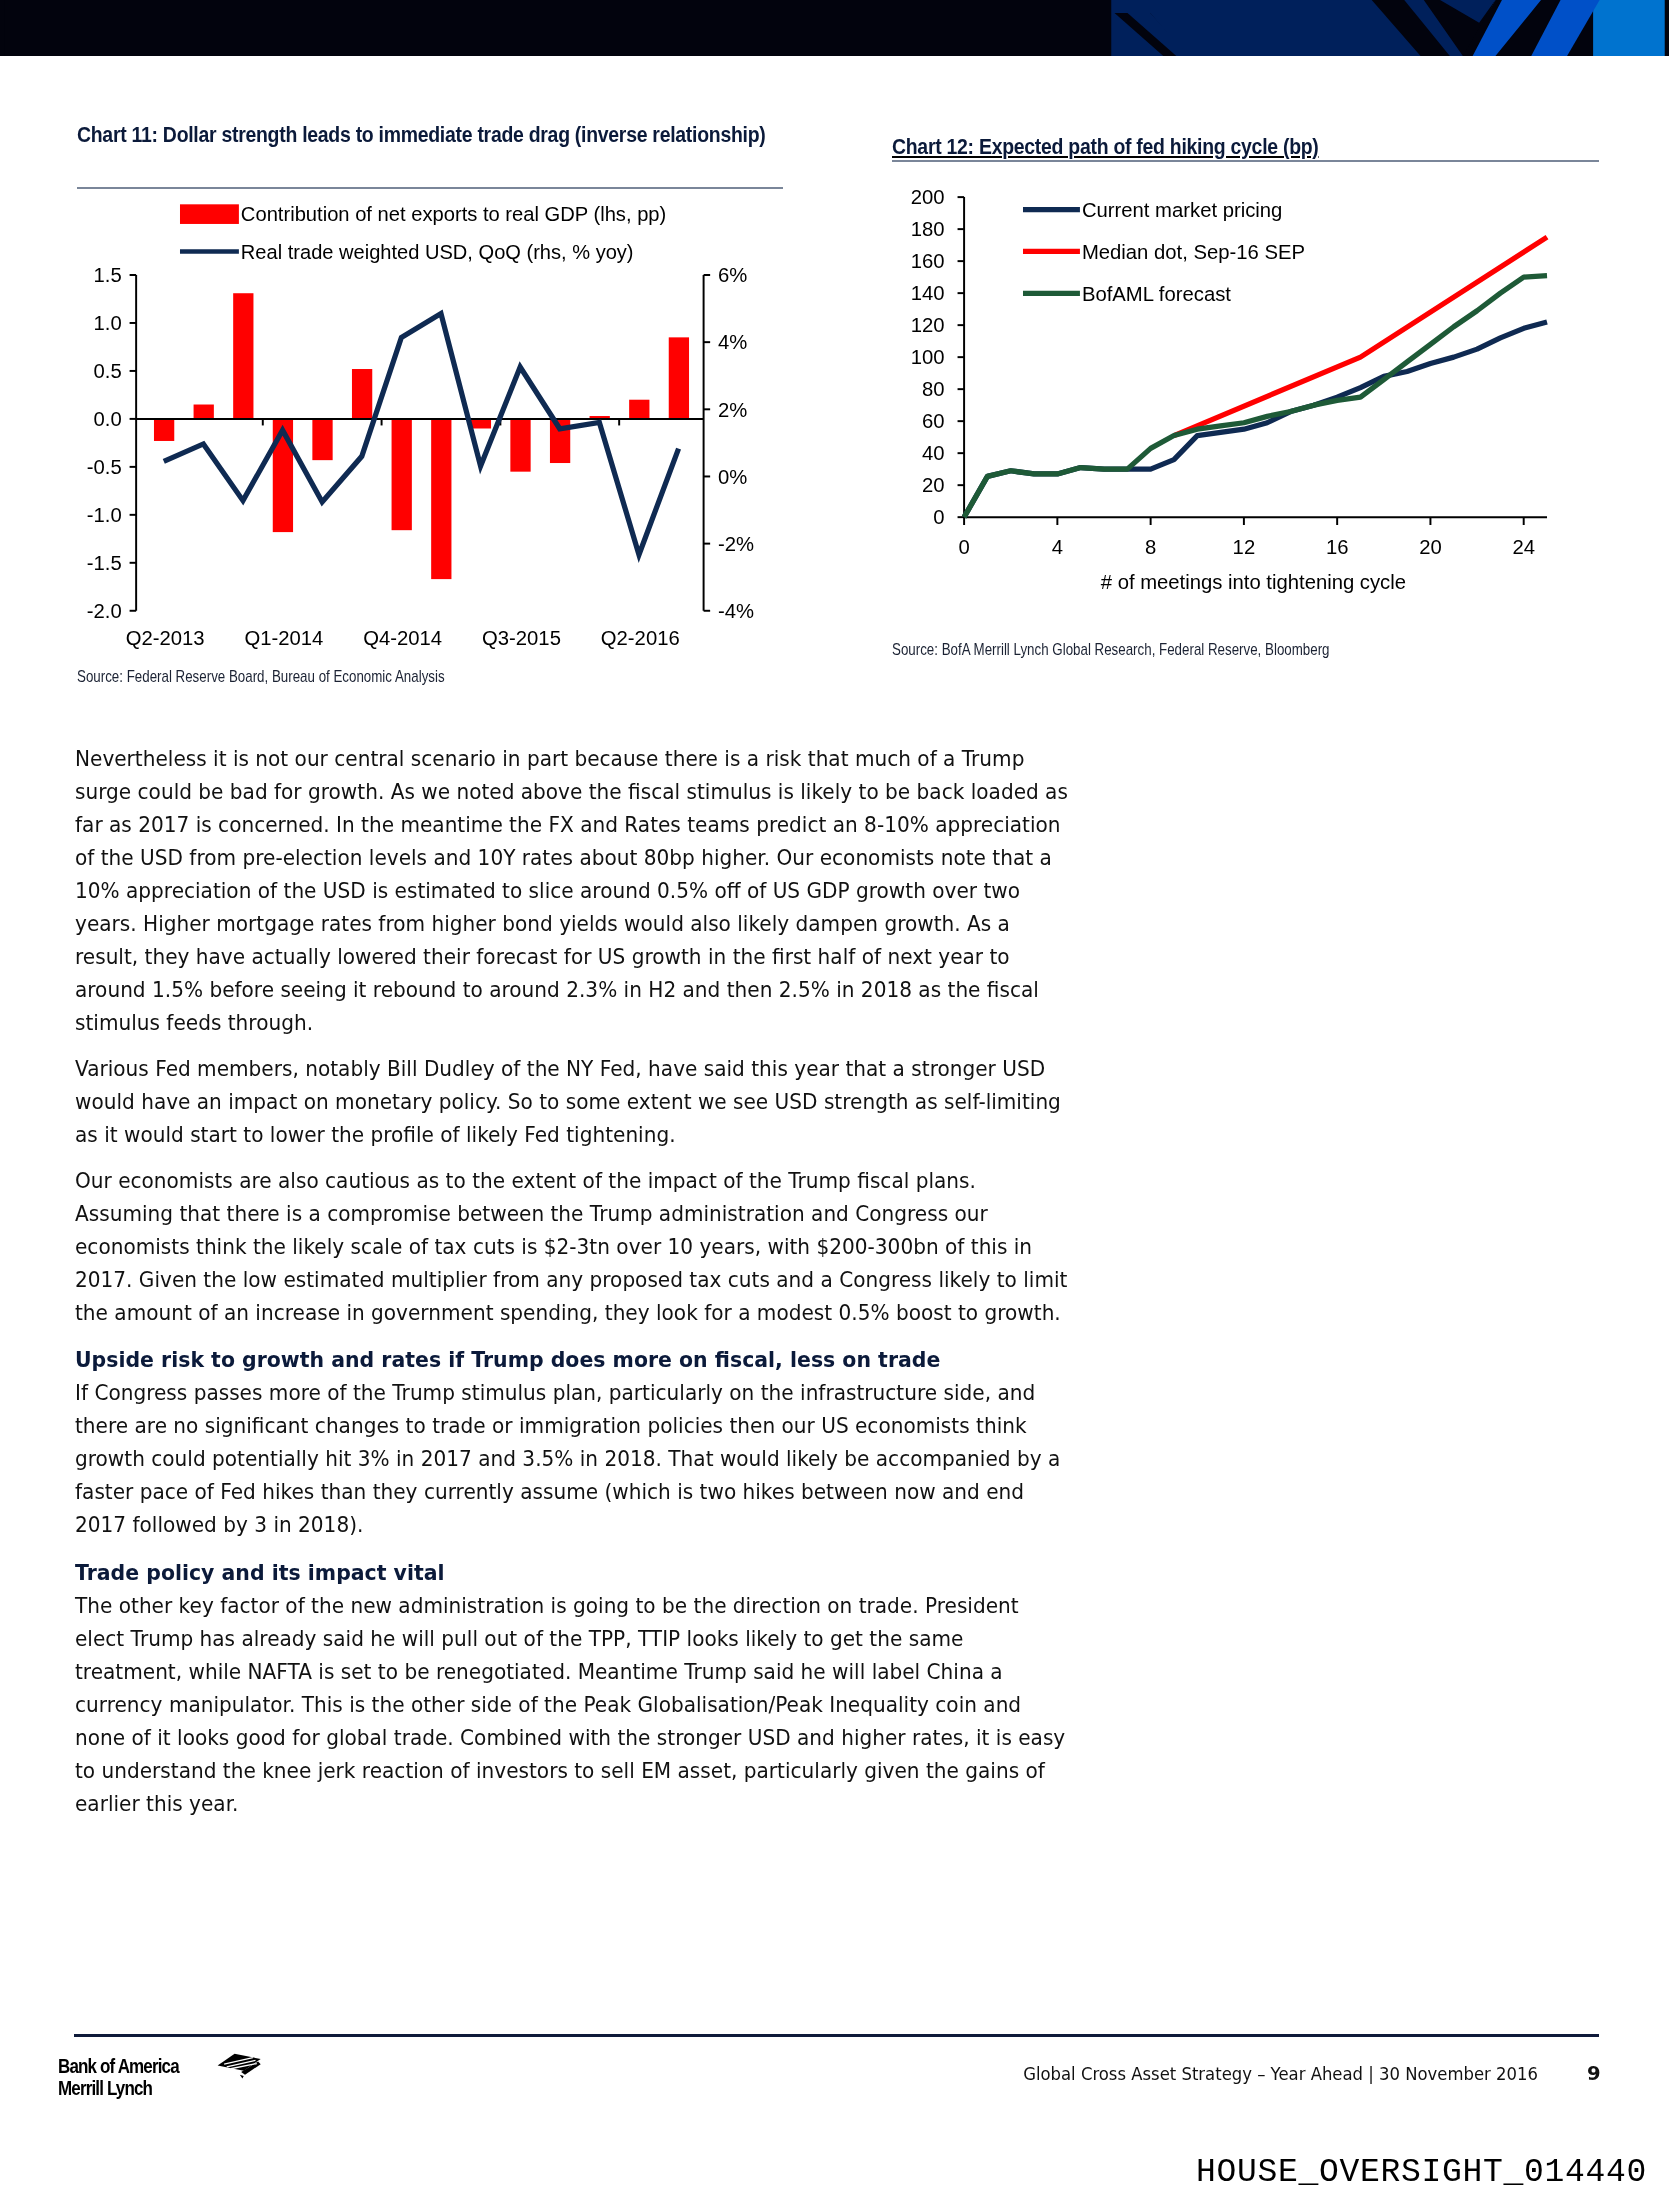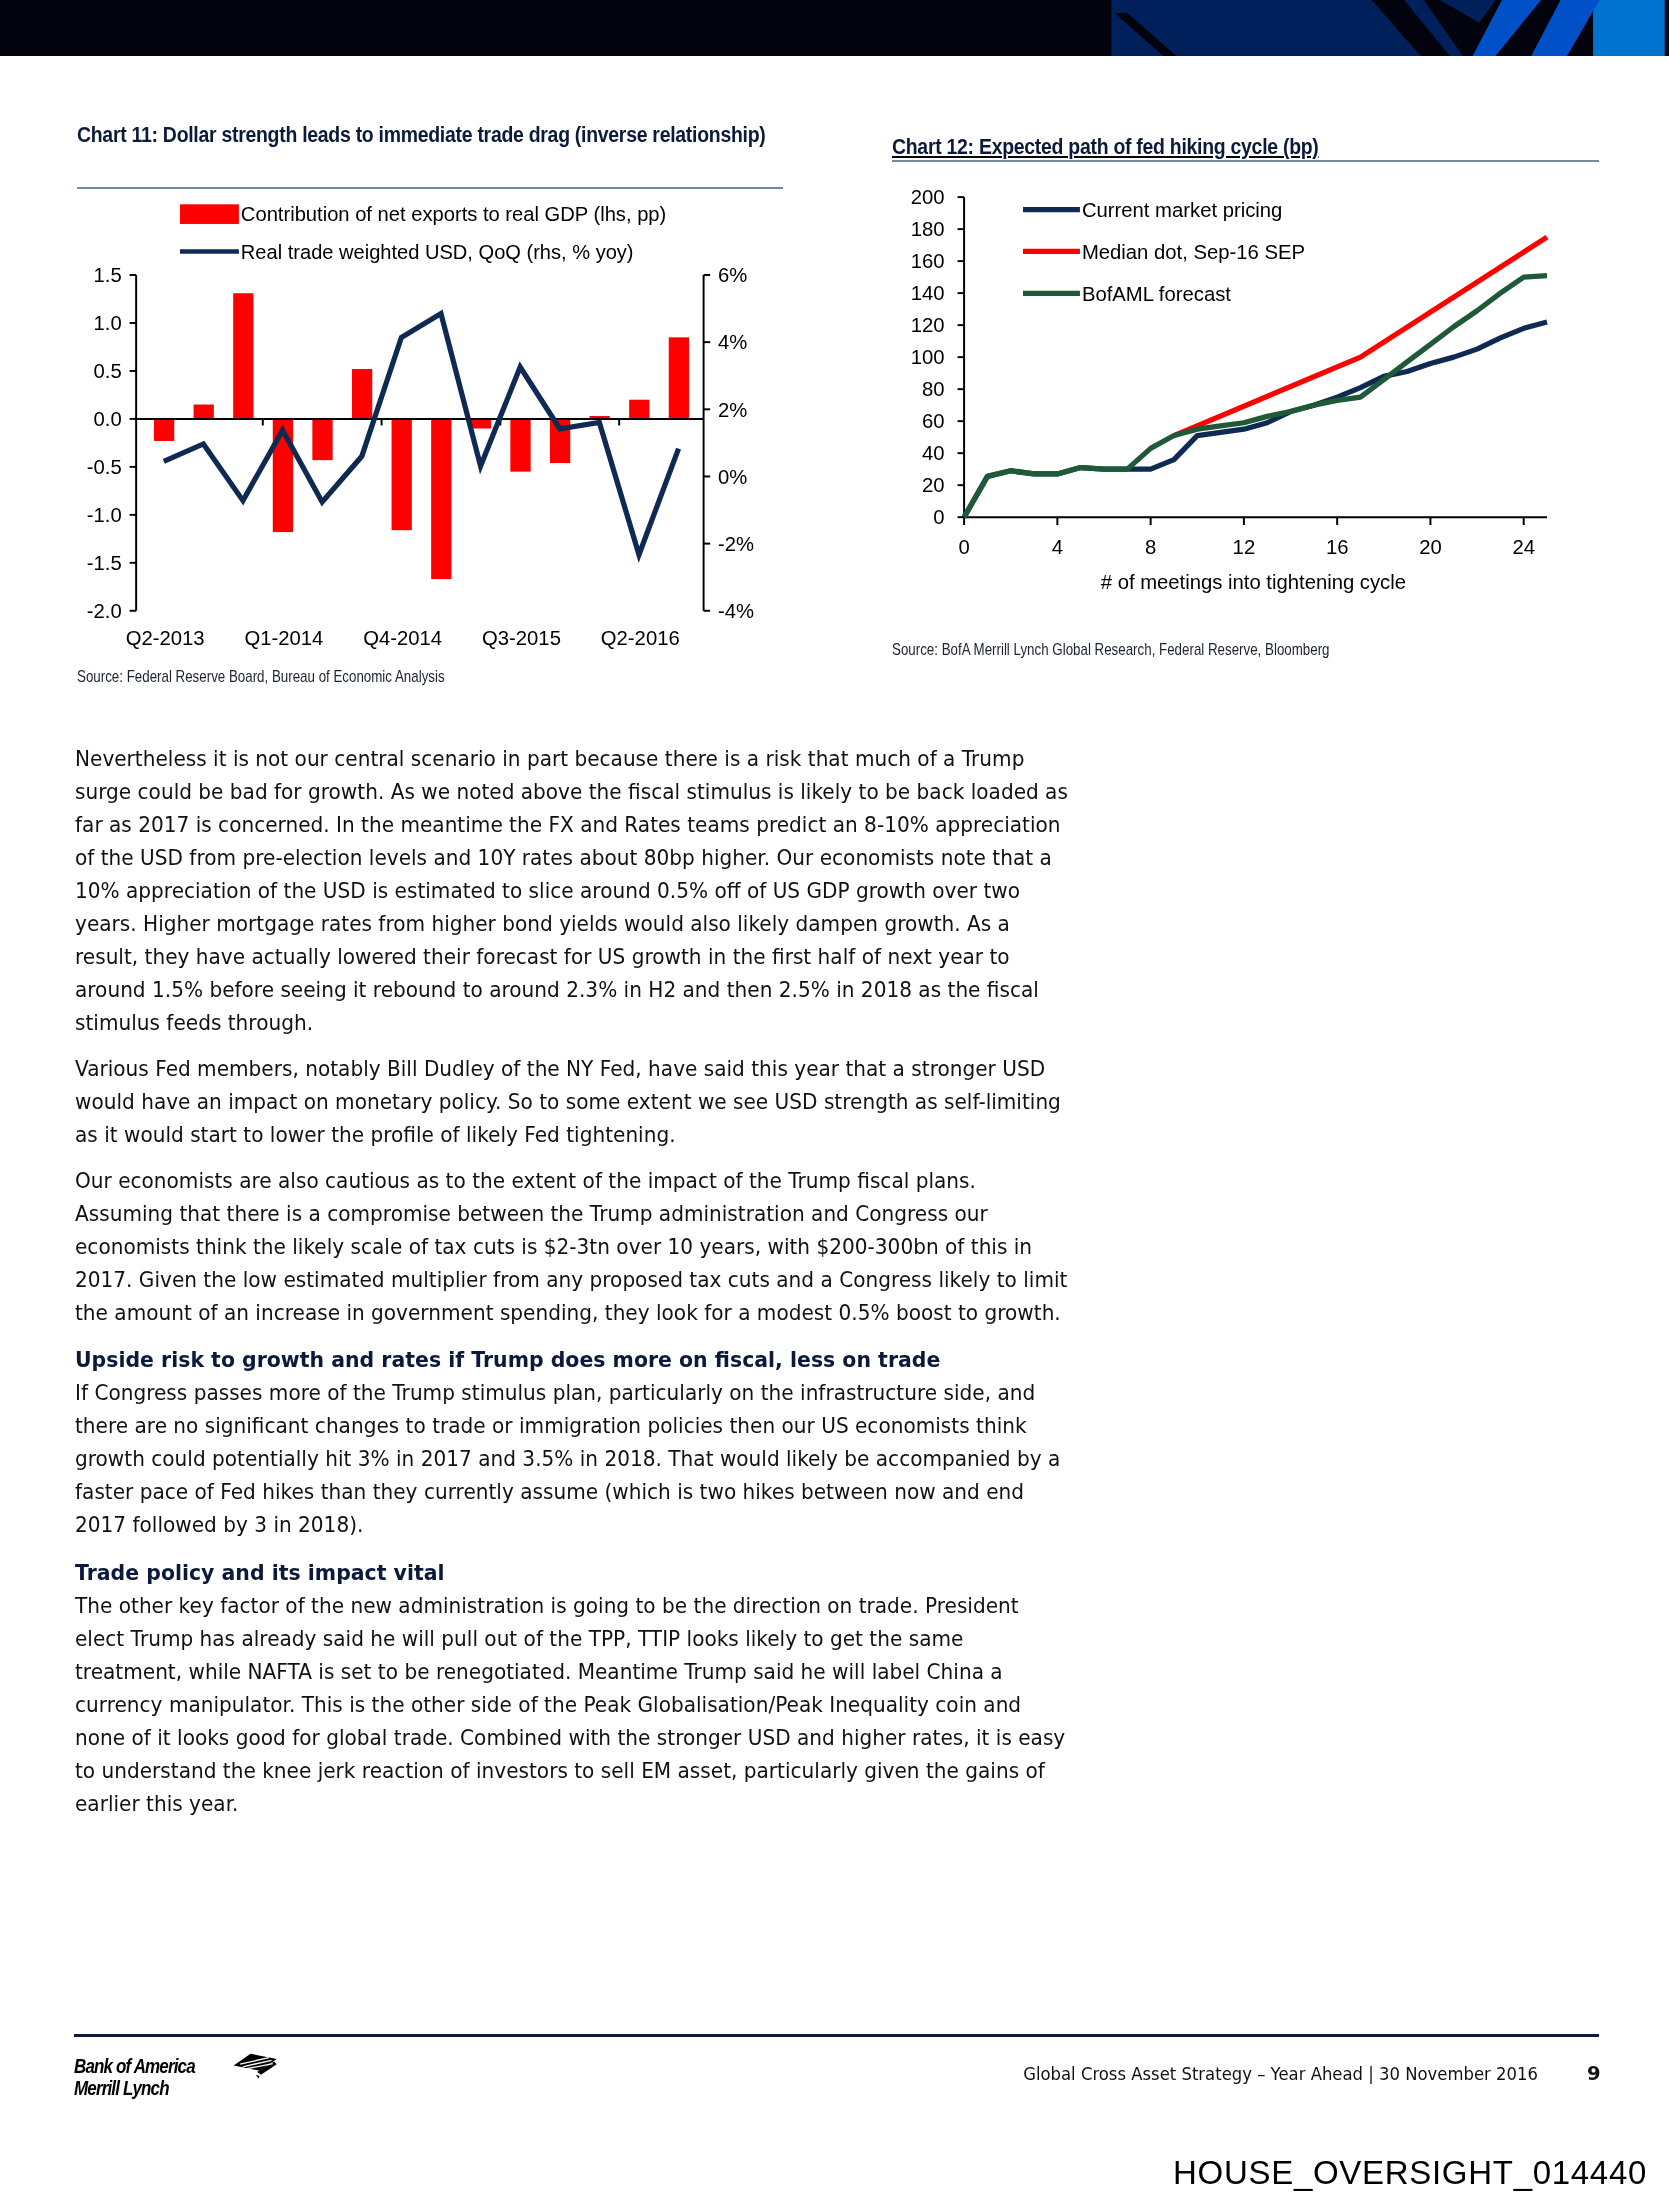--- a/index.html
+++ b/index.html
@@ -9,26 +9,26 @@
   .chart-block { position: absolute; }
   .chart-title { font-family: "Liberation Sans", sans-serif; font-weight: bold; font-size: 21.6px; line-height: 26px; color: #0b1a3a; letter-spacing: -0.3px; transform: scaleX(0.9); transform-origin: left top; width: 111%; }
   .chart-rule { position: absolute; height: 2px; background: #7a8699; }
   .chart-source { position: absolute; font-family: "Liberation Sans", sans-serif; font-size: 15.7px; color: #1b2233; transform: scaleX(0.85); transform-origin: left top; white-space: nowrap; }
   svg text { font-family: "Liberation Sans", sans-serif; }
   .body-text { position: absolute; left: 75px; width: 995px; font-family: "DejaVu Sans", sans-serif; font-size: 21.6px; line-height: 33px; color: #111; }
   .body-text p { margin: 0 0 13px 0; transform: scaleX(0.93); transform-origin: left top; width: 107.5%; }
   .body-text h3 { margin: 0; font-size: 22px; line-height: 33px; font-weight: bold; color: #0b1a3a; transform: scaleX(0.93); transform-origin: left top; width: 107.5%; }
   .section { margin-top: 14.4px; }
   .footer-rule { position: absolute; left: 74px; top: 2034px; width: 1525px; height: 2.6px; background: #0f1a3a; }
-  .logo { position: absolute; left: 74px; top: 2055px; font-style: italic; }
+  .logo { position: absolute; left: 58px; top: 2055px; }
   .logo-line { font-family: "Liberation Sans", sans-serif; font-weight: bold; font-size: 20px; line-height: 22px; color: #000; letter-spacing: -1px; transform: scaleX(0.85); transform-origin: left top; white-space: nowrap; }
   .logo-mark { position: absolute; left: 157px; top: -3.9px; }
   .footer-text { position: absolute; right: 131px; top: 2063px; font-family: "DejaVu Sans", sans-serif; font-size: 18.3px; color: #111; transform: scaleX(0.9); transform-origin: right top; white-space: nowrap; }
   .page-number { position: absolute; left: 1587px; top: 2062px; font-family: "DejaVu Sans", sans-serif; font-weight: bold; font-size: 19.6px; color: #111; }
-  .bates { position: absolute; right: 22px; top: 2154px; font-family: Liberation Sans, sans-serif; font-size: 33px; color: #000; letter-spacing: 0.7px; }
+  .bates { position: absolute; right: 22px; top: 2154px; font-family: Liberation Mono, monospace; font-size: 33px; color: #000; letter-spacing: 0.7px; }
 </style>
 </head>
 <body>
 
 <div class="banner">
   <svg width="1669" height="56" viewBox="0 0 2550 86">
     <rect x="0" y="0" width="2550" height="86" fill="#02030d"></rect>
     <polygon points="1700,0 2180,0 2240,86 1815,86 1760,20 1700,20" fill="#00205b"></polygon>
     <polygon points="1700,20 1760,20 1820,86 1700,86" fill="#00205b"></polygon>
     <polygon points="1705,20 1725,20 1800,86 1780,86" fill="#02030d"></polygon>

